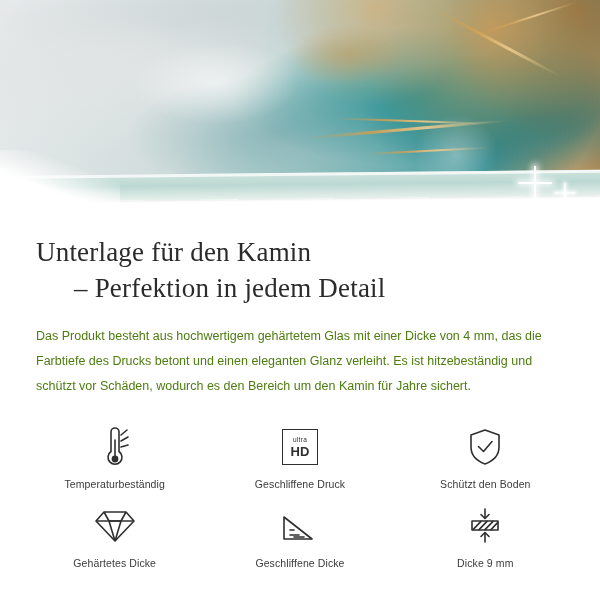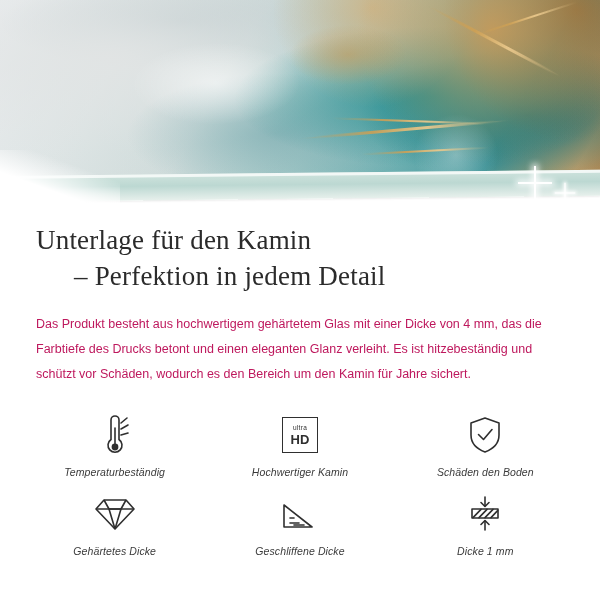--- a/index.html
+++ b/index.html
@@ -116,40 +116,40 @@
   }
   .sparkle::before { width: 34px; height: 2px; }
   .sparkle::after  { width: 2px; height: 34px; }
   .sparkle-a { left: 518px; top: 166px; }
   .sparkle-b { left: 548px; top: 176px; transform: scale(0.6); }
 
   
   .content {
     position: absolute;
     left: 0;
-    top: 200px;
+    top: 212px;
     width: 600px;
   }
   .headline {
     margin: 22px 0 0 36px;
     width: 520px;
     font-family: "Liberation Serif", serif;
     font-size: 27px;
     line-height: 1.34;
     color: #2b2b2b;
     font-weight: 400;
     letter-spacing: 0.2px;
   }
   .headline .line2 { display: block; margin-left: 38px; }
   .paragraph {
     margin: 18px 0 0 36px;
     width: 528px;
     font-size: 12.5px;
     line-height: 2.0;
-    color: #be185d;
+    color: #4d7c0f;
   }
 
   
   .features {
     margin: 20px 0 0 0;
     display: grid;
     grid-template-columns: repeat(3, 1fr);
     row-gap: 8px;
     width: 600px;
     padding: 0 22px;
@@ -168,21 +168,20 @@
     align-items: center;
     justify-content: center;
     color: #2f2f2f;
   }
   .feature-label {
     margin-top: 9px;
     font-size: 10.5px;
     color: #3a3a3a;
     text-align: left;
     letter-spacing: 0.1px;
-    font-style: italic;
   }
   .hd-badge {
     width: 34px;
     height: 34px;
     border: 1.6px solid #2f2f2f;
     display: flex;
     flex-direction: column;
     align-items: center;
     justify-content: center;
     line-height: 1;
@@ -243,31 +242,31 @@
         <div class="feature-label">Temperaturbeständig</div>
       </div>
 
       <div class="feature">
         <div class="feature-icon">
           <div class="hd-badge">
             <span class="ultra">ultra</span>
             <span class="hd">HD</span>
           </div>
         </div>
-        <div class="feature-label">Hochwertiger Kamin</div>
+        <div class="feature-label">Geschliffene Druck</div>
       </div>
 
       <div class="feature">
         <div class="feature-icon">
           <svg width="38" height="42" viewBox="0 0 38 42" fill="none" stroke="#2f2f2f" stroke-width="1.6" stroke-linejoin="round" stroke-linecap="round">
             <path d="M19 4 L33 9 v12 c0 9 -6 14 -14 17 c-8 -3 -14 -8 -14 -17 V9 z"></path>
             <polyline points="12.5,20.5 17.5,25.5 26,15.5"></polyline>
           </svg>
         </div>
-        <div class="feature-label">Schäden den Boden</div>
+        <div class="feature-label">Schützt den Boden</div>
       </div>
 
       <div class="feature">
         <div class="feature-icon">
           <svg width="42" height="38" viewBox="0 0 42 38" fill="none" stroke="#2f2f2f" stroke-width="1.6" stroke-linejoin="round">
             <path d="M10 5 H32 L40 14 L21 34 L2 14 Z"></path>
             <line x1="2" y1="14" x2="40" y2="14"></line>
             <path d="M10 5 L15 14 L21 34"></path>
             <path d="M32 5 L27 14 L21 34"></path>
             <line x1="15" y1="14" x2="27" y2="14"></line>
@@ -295,18 +294,18 @@
             <polyline points="16,8.5 20,12.5 24,8.5"></polyline>
             <rect x="7" y="15" width="26" height="9"></rect>
             <line x1="8" y1="23.6" x2="16" y2="15.4"></line>
             <line x1="14" y1="23.6" x2="22" y2="15.4"></line>
             <line x1="20" y1="23.6" x2="28" y2="15.4"></line>
             <line x1="26" y1="23.6" x2="32.6" y2="16.6"></line>
             <line x1="20" y1="36" x2="20" y2="27"></line>
             <polyline points="16,30.5 20,26.5 24,30.5"></polyline>
           </svg>
         </div>
-        <div class="feature-label">Dicke 1 mm</div>
+        <div class="feature-label">Dicke 9 mm</div>
       </div>
 
     </div>
   </div>
 </div>
 
 </body></html>

